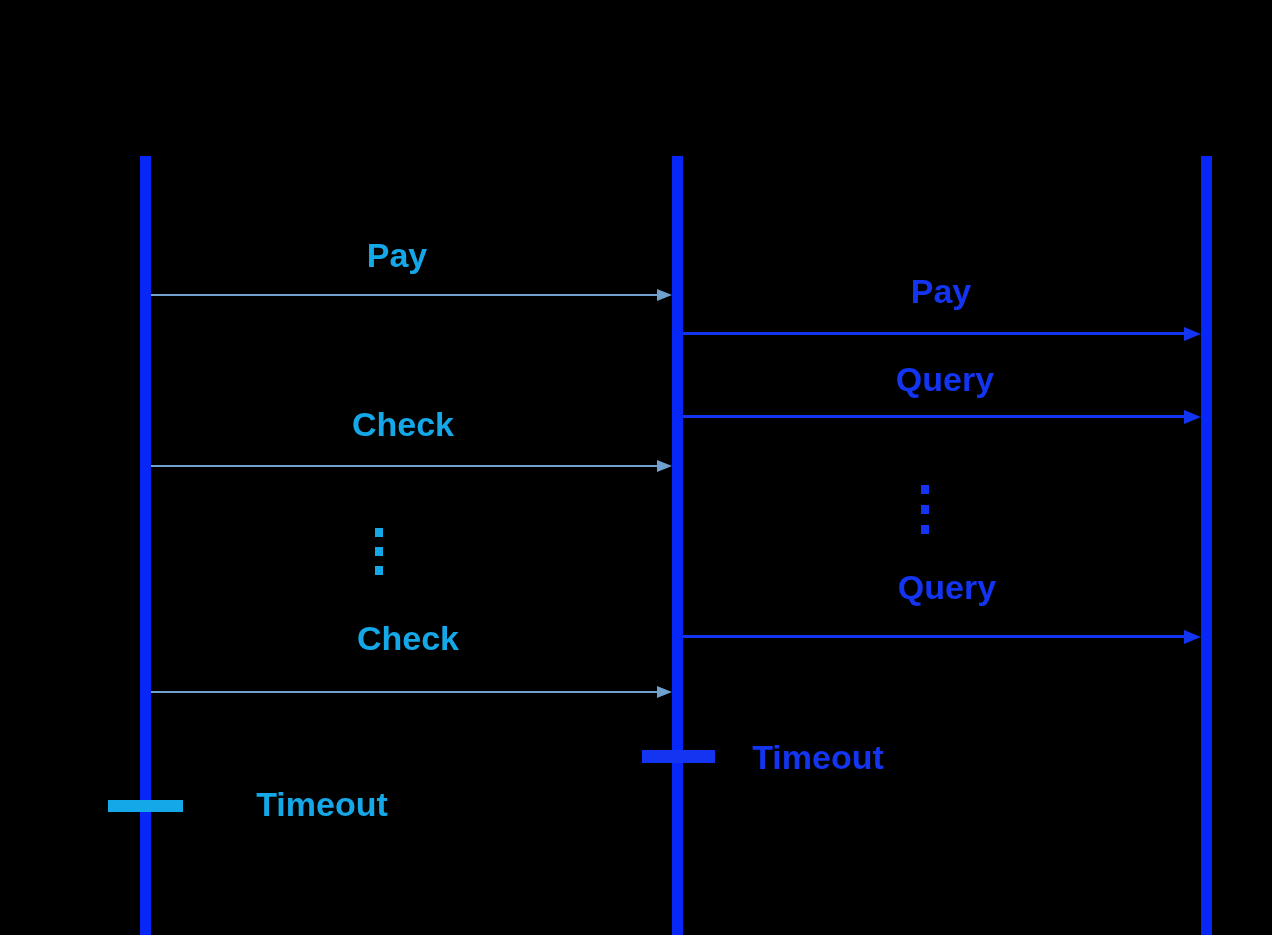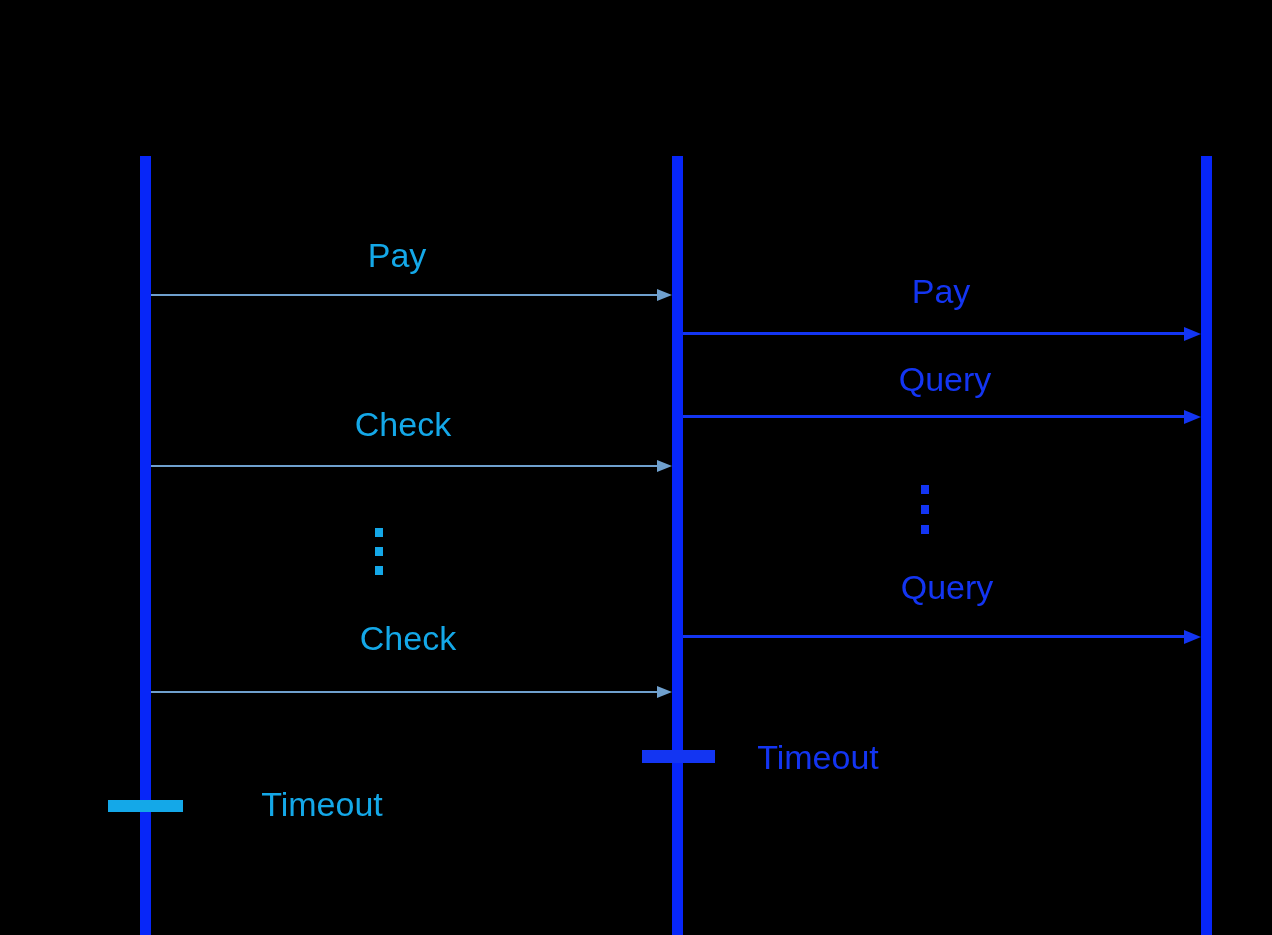--- a/index.html
+++ b/index.html
@@ -45,21 +45,21 @@
   .m1{left:151px;top:295px;width:521px;}
   .m2{left:683px;top:333px;width:518px;}
   .m3{left:683px;top:416px;width:518px;}
   .m4{left:151px;top:466px;width:521px;}
   .m5{left:683px;top:636px;width:518px;}
   .m6{left:151px;top:692px;width:521px;}
 
   
   .lbl{
     position:absolute;transform:translateX(-50%);
-    font-size:34px;font-weight:400;line-height:1;white-space:nowrap;
+    font-size:34px;font-weight:700;line-height:1;white-space:nowrap;
   }
   .lbl.cyan{color:var(--c-local-text,#14a8e8);}
   .lbl.blue{color:var(--c-remote,#1335f2);}
   .lbl-m1{left:397px;top:238px;}
   .lbl-m2{left:941px;top:274px;}
   .lbl-m3{left:945px;top:362px;}
   .lbl-m4{left:403px;top:407px;}
   .lbl-m5{left:947px;top:570px;}
   .lbl-m6{left:408px;top:621px;}
 

